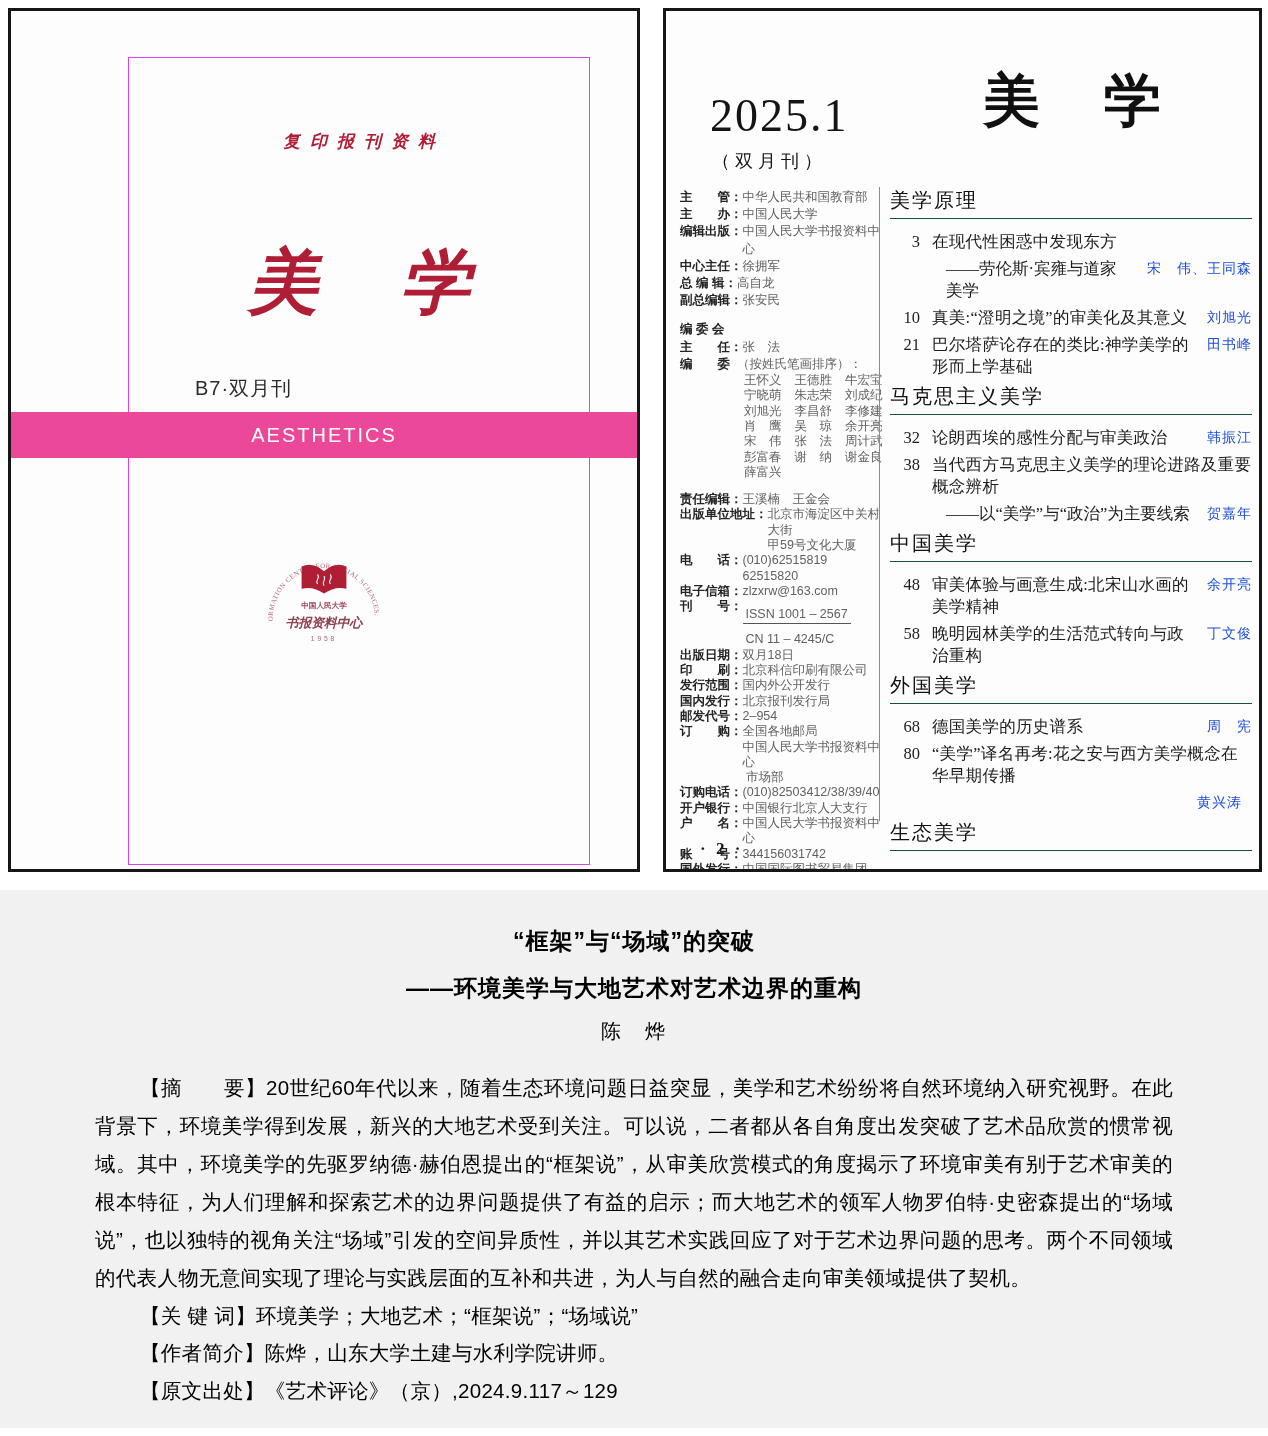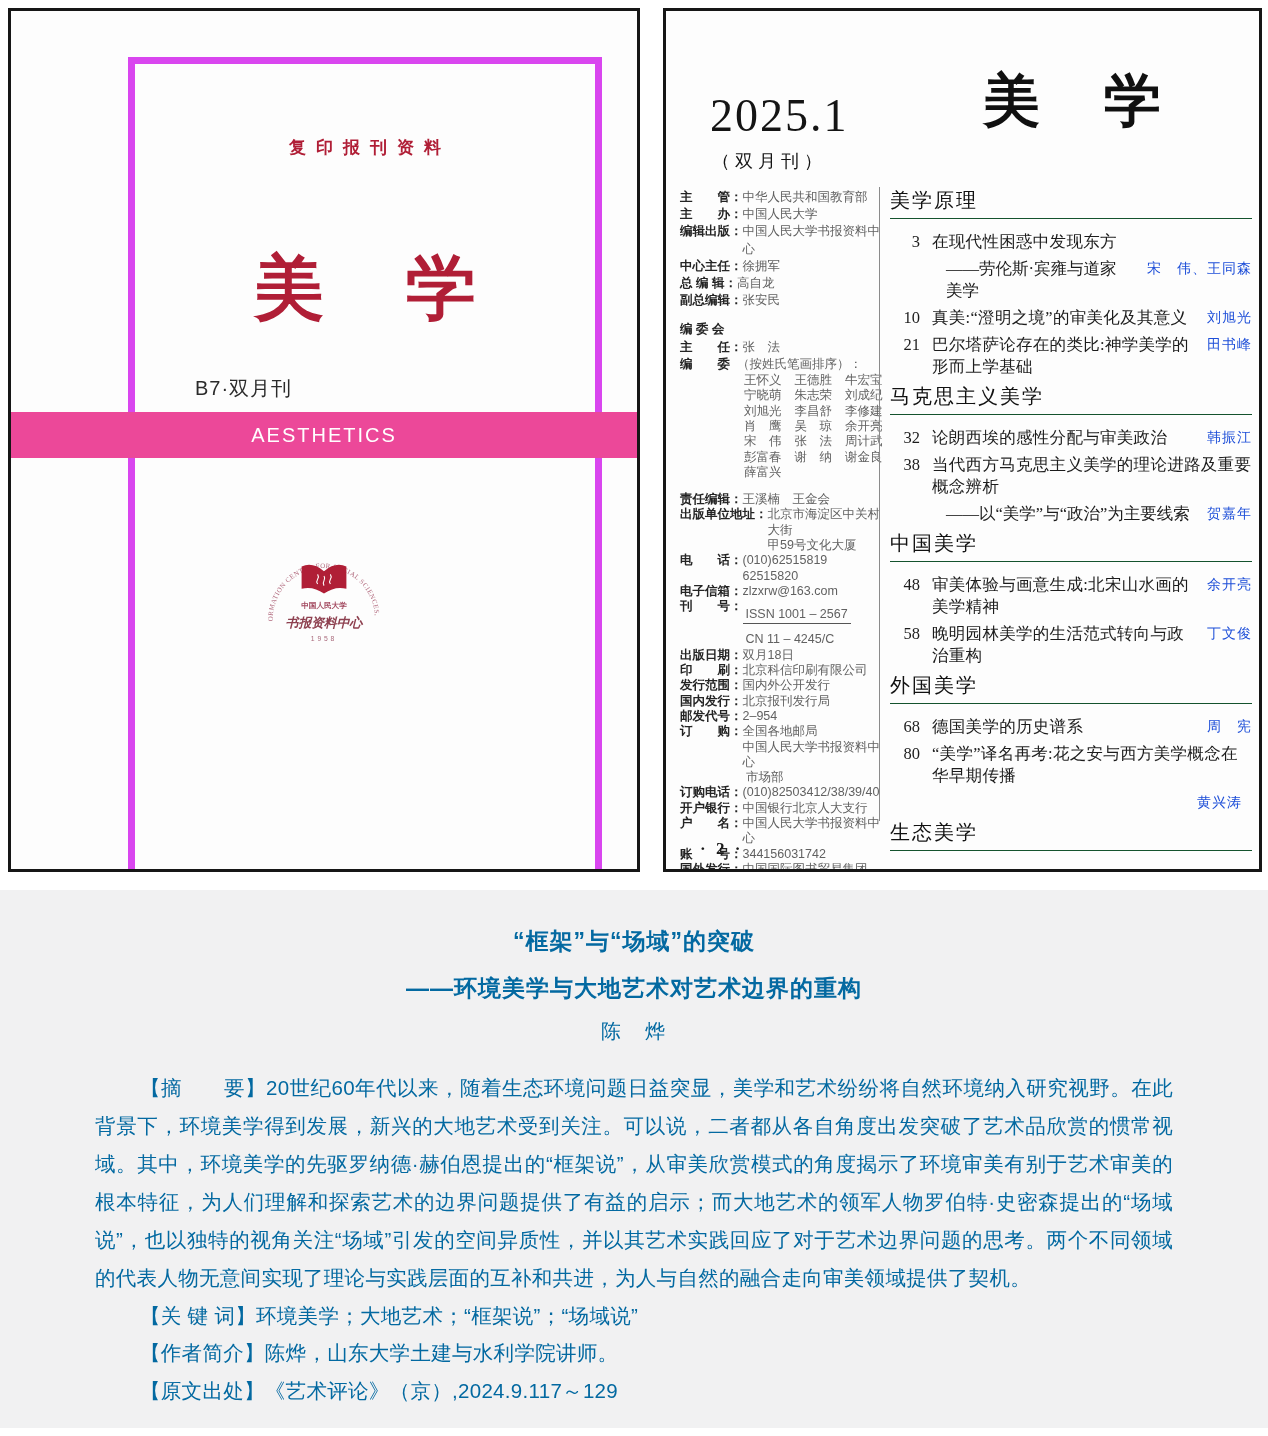--- a/index.html
+++ b/index.html
@@ -6,21 +6,21 @@
   body{width:1268px;height:1436px;background:#ffffff;position:relative;overflow:hidden;
        font-family:"Liberation Sans","DejaVu Sans",sans-serif;}
   .stage{position:absolute;inset:0;}
 
   
   .page{position:absolute;top:8px;background:#fdfdfd;border:3px solid #161616;box-sizing:border-box;overflow:hidden;}
   .cover{left:8px;width:632px;height:864px;}
   .toc-pg{left:663px;width:599px;height:864px;}
 
   
-  .cover-frame{position:absolute;left:117px;top:46px;width:460px;height:806px;border:7px solid #d946ef;}
+  .cover-frame{position:absolute;left:117px;top:46px;width:460px;height:806px;border:1px solid #d946ef;font-style:italic;}
   .cover-series{position:absolute;left:0;right:0;top:72px;text-align:center;font-size:17px;font-weight:600;
                 letter-spacing:10px;text-indent:10px;color:#b01e36;}
   .cover-title{position:absolute;left:0;right:0;top:178px;text-align:center;font-size:70px;font-weight:800;
                color:#b01e36;font-family:"Liberation Sans","DejaVu Sans",sans-serif;}
   .cover-title .c2{margin-left:82px;}
   .cover-edition{position:absolute;left:184px;top:364px;font-size:20px;color:#2b2b2b;letter-spacing:1px;}
   .cover-banner{position:absolute;left:0;right:0;top:401px;height:46px;background:#ec4899;color:#fff;
                 display:flex;align-items:center;justify-content:center;font-size:20px;letter-spacing:2px;}
   .seal{position:absolute;left:50%;top:528px;transform:translateX(-50%);width:128px;height:122px;}
   .ring-text{font-size:8.6px;letter-spacing:0.6px;fill:#b0687c;font-family:"Liberation Serif","DejaVu Serif",serif;}
@@ -66,21 +66,21 @@
   .t-row{display:flex;line-height:22px;margin-bottom:5px;}
   .t-num{flex:none;width:30px;text-align:right;margin-right:12px;}
   .t-title{flex:1;letter-spacing:0.3px;}
   .t-author{flex:none;margin-left:16px;font-size:14px;letter-spacing:1px;color:#1d4ed8;}
   .t-row.sub{padding-left:56px;}
   .t-sub{flex:1;}
   .t-row.own{justify-content:flex-end;padding-right:10px;}
 
   
   .article-panel{position:absolute;left:0;top:890px;width:1268px;height:538px;background:#f1f1f2;
-                 color:#0369a1;box-sizing:border-box;padding-top:36px;}
+                 color:#000000;box-sizing:border-box;padding-top:36px;}
   .a-title{text-align:center;font-size:23px;font-weight:600;letter-spacing:1px;line-height:30px;}
   .a-subtitle{text-align:center;font-size:23px;font-weight:600;letter-spacing:1px;margin-top:17px;line-height:30px;}
   .a-author{text-align:center;font-size:20px;margin-top:15px;letter-spacing:2px;}
   .a-abstract{margin:24px 95px 0;font-size:20.5px;line-height:1.85;text-align:justify;
               text-indent:2.2em;letter-spacing:0.3px;}
   .a-meta{margin:0 95px 0 140px;font-size:20.5px;line-height:1.85;letter-spacing:0.3px;}
 </style>
 </head>
 <body>
 

